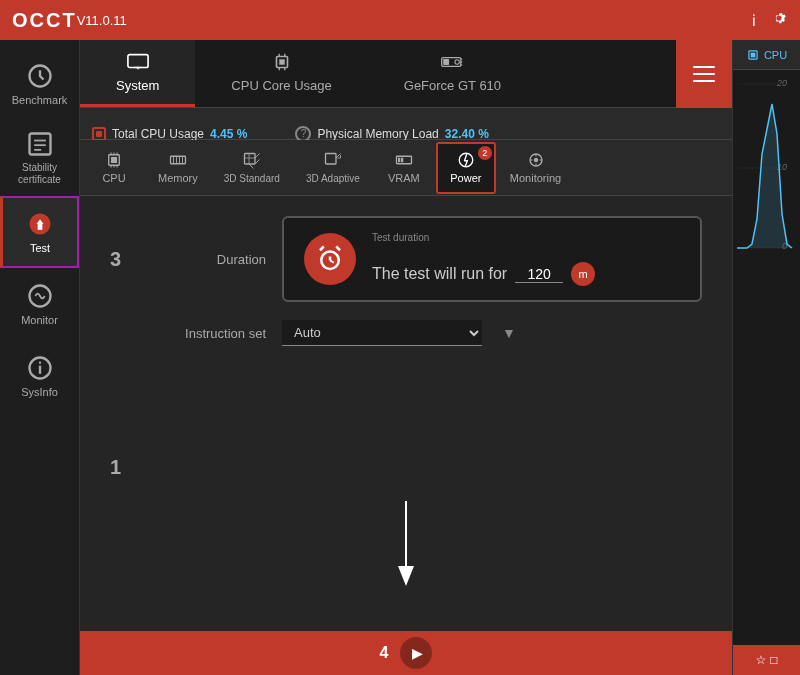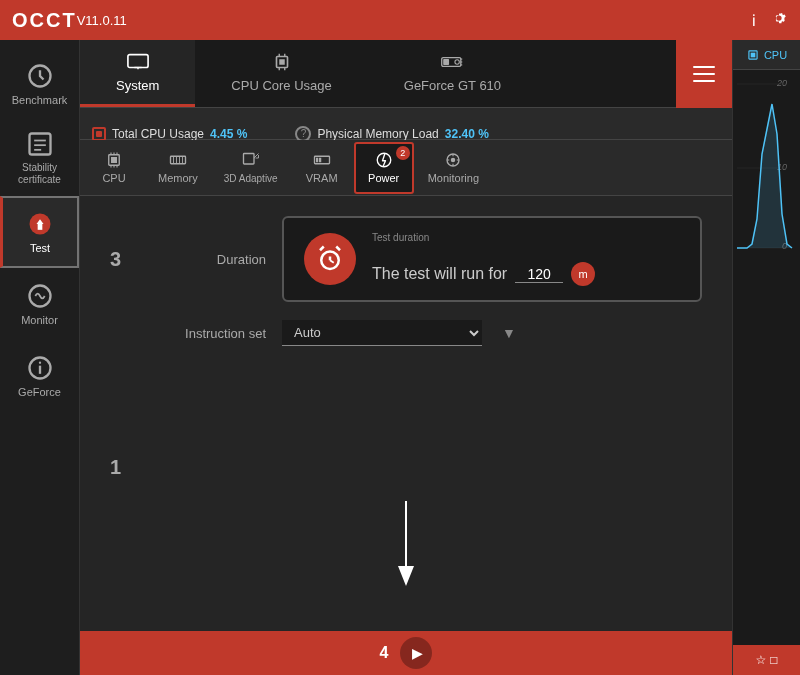--- a/index.html
+++ b/index.html
@@ -412,21 +412,21 @@
       justify-content: center;
     }
     .right-panel-wrapper {
       display: flex;
       flex: 1;
       overflow: hidden;
     }
 
     .sidebar-test-item {
       background: #2a2a2a;
-      border: 2px solid #737373;
+      border: 2px solid #a21caf;
     }
   </style>
 </head>
 <body>
 
 <div class="top-bar">
   <div class="top-bar-left">
     <span class="logo-text">OCCT</span>
     <span class="version-text">V11.0.11</span>
   </div>
@@ -478,21 +478,21 @@
       </svg>
       <span>Monitor</span>
     </div>
 
     <div class="sidebar-item">
       <svg viewBox="0 0 24 24" fill="none" width="28" height="28">
         <circle cx="12" cy="12" r="9" stroke="#aaa" stroke-width="2"></circle>
         <line x1="12" y1="10" x2="12" y2="17" stroke="#aaa" stroke-width="2"></line>
         <circle cx="12" cy="7.5" r="1" fill="#aaa"></circle>
       </svg>
-      <span>GeForce</span>
+      <span>SysInfo</span>
     </div>
   </div>
 
   <div class="right-panel-wrapper">
     <div class="right-panel">
 
       <div class="top-tabs">
 
         <div class="top-tab">
           <svg width="22" height="16" viewBox="0 0 24 18" fill="none">
@@ -571,20 +571,31 @@
           <svg width="18" height="18" viewBox="0 0 24 24" fill="none">
             <rect x="2" y="7" width="20" height="10" rx="1" stroke="#aaa" stroke-width="1.8"></rect>
             <line x1="6" y1="7" x2="6" y2="17" stroke="#aaa" stroke-width="1.2"></line>
             <line x1="10" y1="7" x2="10" y2="17" stroke="#aaa" stroke-width="1.2"></line>
             <line x1="14" y1="7" x2="14" y2="17" stroke="#aaa" stroke-width="1.2"></line>
             <line x1="18" y1="7" x2="18" y2="17" stroke="#aaa" stroke-width="1.2"></line>
           </svg>
           <span>Memory</span>
         </div>
 
+        <div class="content-tab">
+          <svg width="18" height="18" viewBox="0 0 24 24" fill="none">
+            <rect x="2" y="2" width="14" height="14" rx="1" stroke="#aaa" stroke-width="1.8"></rect>
+            <line x1="2" y1="8" x2="16" y2="8" stroke="#aaa" stroke-width="1"></line>
+            <line x1="8" y1="2" x2="8" y2="16" stroke="#aaa" stroke-width="1"></line>
+            <line x1="16" y1="8" x2="22" y2="2" stroke="#aaa" stroke-width="1.2"></line>
+            <line x1="16" y1="16" x2="22" y2="10" stroke="#aaa" stroke-width="1.2"></line>
+            <line x1="8" y1="16" x2="14" y2="22" stroke="#aaa" stroke-width="1.2"></line>
+          </svg>
+          <span style="font-size:10px">3D Standard</span>
+        </div>
 
         <div class="content-tab">
           <svg width="18" height="18" viewBox="0 0 24 24" fill="none">
             <rect x="2" y="2" width="14" height="14" rx="1" stroke="#aaa" stroke-width="1.8"></rect>
             <line x1="16" y1="8" x2="22" y2="2" stroke="#aaa" stroke-width="1.2"></line>
             <polyline points="18,8 22,8 22,4" stroke="#aaa" stroke-width="1.2" fill="none"></polyline>
           </svg>
           <span style="font-size:10px">3D Adaptive</span>
         </div>
 

